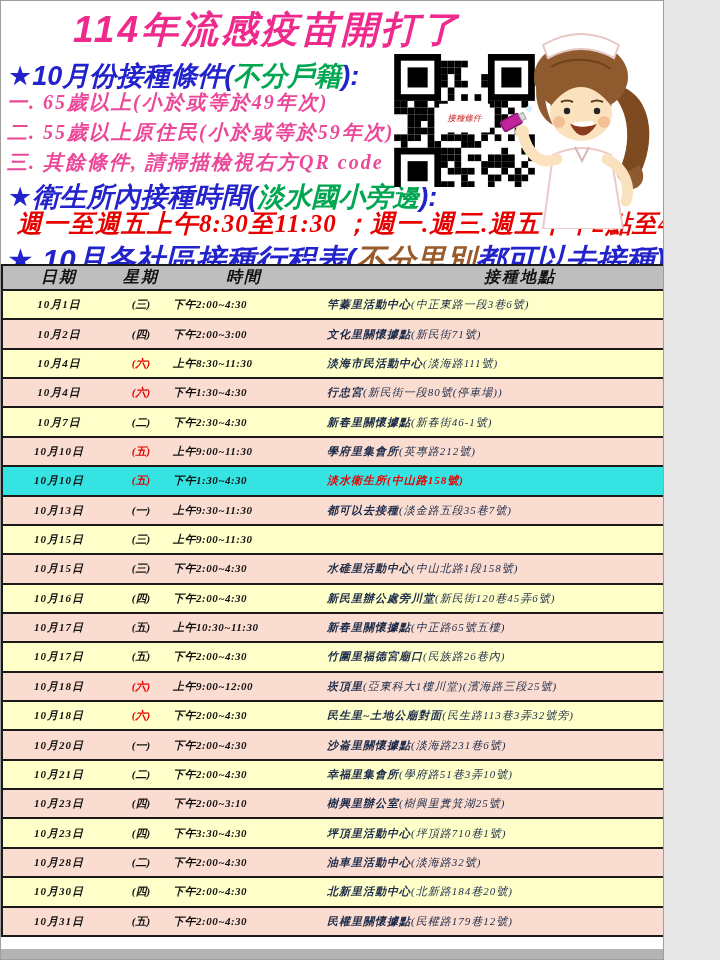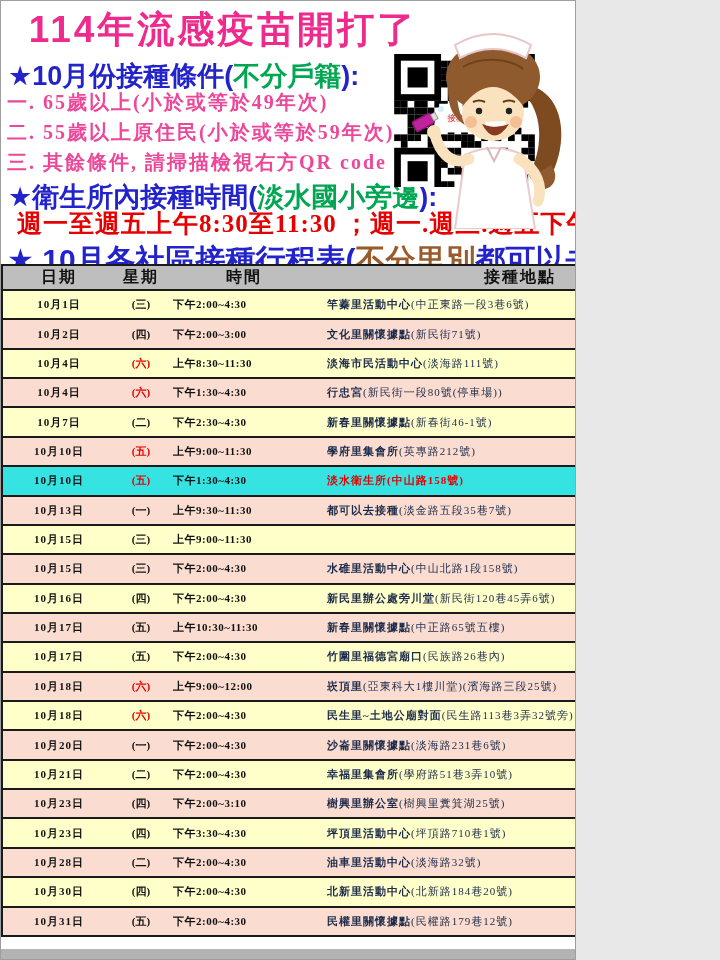--- a/index.html
+++ b/index.html
@@ -1,19 +1,20 @@
 <!DOCTYPE html>
 <html style="--title_pink: #EE2A8C; --heading_blue: #2323CC; --heading_green: #00A651; --note_brown: #9A5B2B; --alert_red: #E60000; --row_yellow: #FFFFC9; --row_pink: #FBDCD0; --row_highlight_cyan: #35E3E2; --header_gray: #BEBEBE; --location_navy: #1C2B4A; --border_black: #1A1A1A;"><head>
 <meta charset="utf-8">
 <style>
   html,body{margin:0;padding:0;background:#e8e8e8;}
   .page{
-    position:relative;width:576px;height:960px;background:#fff;
+    position:relative;width:664px;height:960px;background:#fff;
     border:1px solid #9e9e9e;box-sizing:border-box;overflow:hidden;
     font-family:"Liberation Serif","DejaVu Serif",serif;
+    font-style:italic;
   }
   
   .top{position:relative;height:277px;}
   .main-title{
     padding-top:4px;text-align:center;
     font-family:"Liberation Sans","DejaVu Sans",sans-serif;
     font-weight:bold;font-size:37px;letter-spacing:3px;
     color:var(--title_pink);margin-right:130px;white-space:nowrap;
   }
   .heading{

